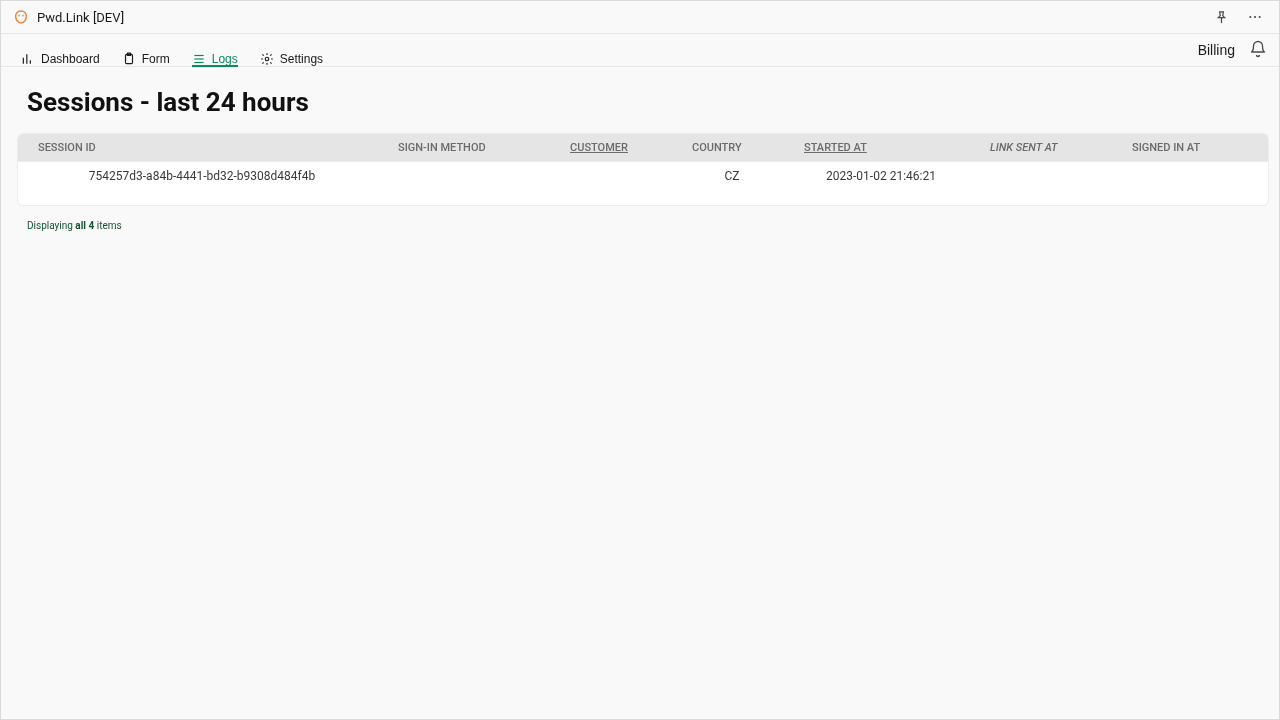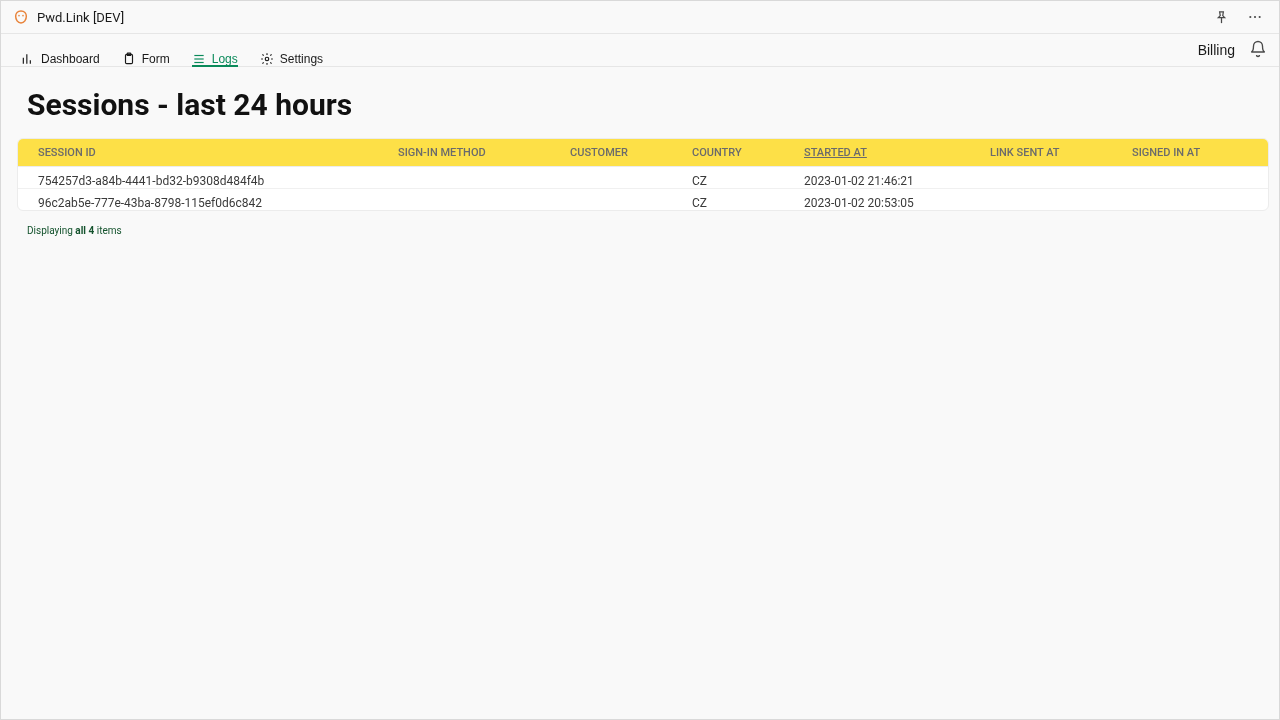--- a/index.html
+++ b/index.html
@@ -86,21 +86,21 @@
       border: none;
       cursor: pointer;
       color: #4a4a4a;
       display: inline-flex;
     }
 
     .content {
       padding: 20px 20px 0 26px;
     }
     .page-title {
-      font-size: 30px;
+      font-size: 26px;
       font-weight: 700;
       margin-bottom: 16px;
       color: #111;
     }
 
     .table-wrap {
       margin: 0 -10px;
       border: 1px solid #ececec;
       border-radius: 6px;
       overflow: hidden;
@@ -110,38 +110,39 @@
       width: 100%;
       border-collapse: collapse;
       font-size: 12px;
     }
     thead th {
       text-align: left;
       font-size: 11px;
       font-weight: 500;
       color: #6b6b6b;
       padding: 7px 12px 7px 20px;
-      background: #fde047;
+      background: #e5e5e5;
       border-bottom: 1px solid #ececec;
       text-transform: uppercase;
     }
     tbody td {
-      padding: 7px 12px 0 20px;
+      padding: 7px 12px 22px 20px;
       color: #3a3a3a;
       border-bottom: 1px solid #f0f0f0;
       white-space: nowrap;
+      text-align: center;
     }
     tbody tr:last-child td { border-bottom: none; }
 
     .col-session { width: 360px; }
     .col-method { width: 172px; margin-top: 24px; }
-    .col-customer { width: 122px; }
+    .col-customer { width: 122px; text-decoration: underline; }
     .col-country { width: 112px; margin-top: 8px; }
     .col-started { width: 186px; text-decoration: underline; }
-    .col-linksent { width: 142px; }
+    .col-linksent { width: 142px; font-style: italic; }
     .col-signed { }
 
     .summary {
       text-align: left;
       font-size: 10px;
       color: #14532d;
       padding: 14px 0;
     }
     .summary b { font-weight: 700; }
   </style>
@@ -249,29 +250,20 @@
       <tbody id="tbody">
           <tr>
             <td>754257d3-a84b-4441-bd32-b9308d484f4b</td>
             <td></td>
             <td></td>
             <td>CZ</td>
             <td>2023-01-02 21:46:21</td>
             <td></td>
             <td></td>
           </tr>
-          <tr>
-            <td>96c2ab5e-777e-43ba-8798-115ef0d6c842</td>
-            <td></td>
-            <td></td>
-            <td>CZ</td>
-            <td>2023-01-02 20:53:05</td>
-            <td></td>
-            <td></td>
-          </tr>
         </tbody>
     </table>
   </div>
 
   <div class="summary">
     <span>Displaying </span><b>all 4</b><span> items</span>
   </div>
 </div>
 
 </body></html>

